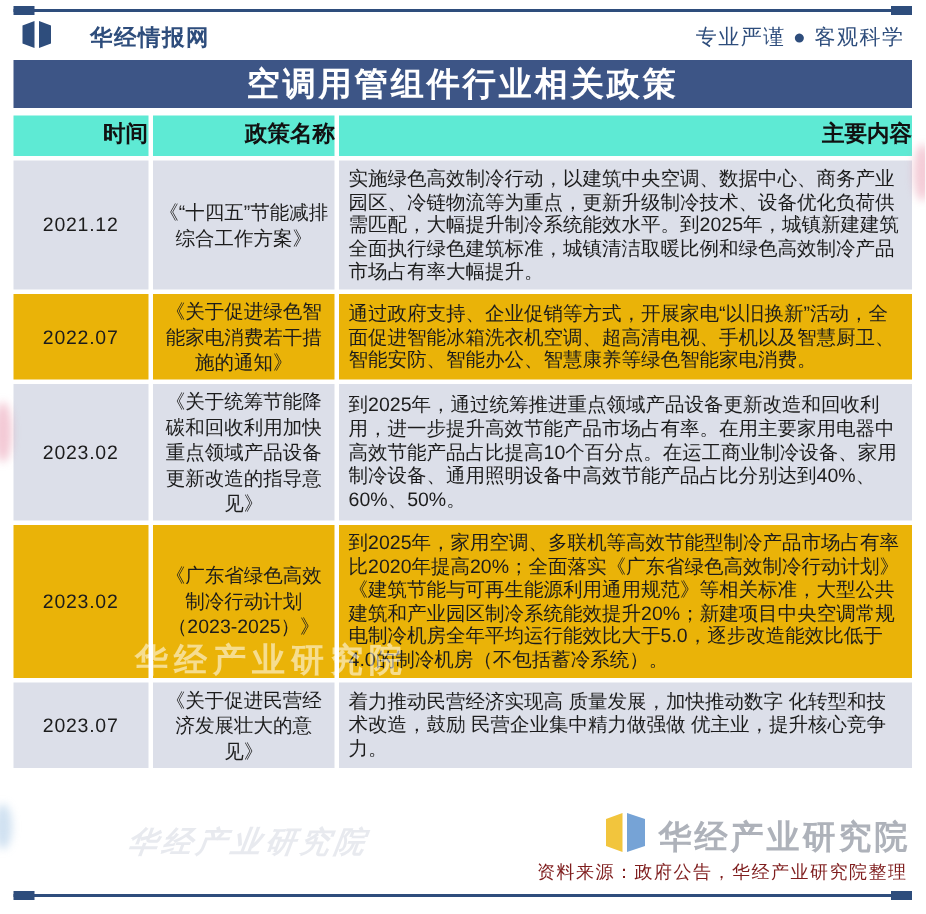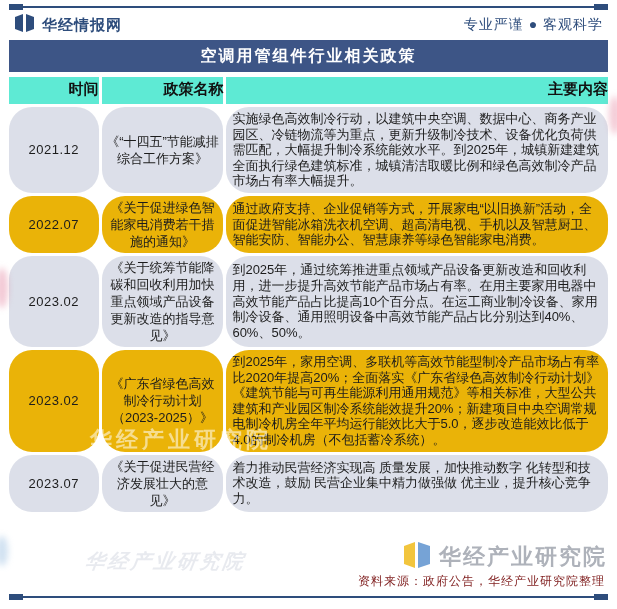--- a/index.html
+++ b/index.html
@@ -11,38 +11,38 @@
   .hline { position:absolute; left:9px; right:9px; height:2px; background:#2e4d7c; }
   .hline::before, .hline::after { content:""; position:absolute; top:-2px; width:14px; height:6px; background:#2e4d7c; }
   .hline::before { left:0; }
   .hline::after { right:0; }
   .hline.top { top:6px; }
   .hline.bottom { top:596px; }
 
   
   .brand-row { position:absolute; top:13px; left:14px; right:14px; height:24px;
                display:flex; align-items:center; justify-content:space-between; }
-  .brand-left { display:flex; align-items:center; gap:7px; }
+  .brand-left { display:flex; align-items:center; gap:25px; }
   .brand-name { font-size:15px; font-weight:bold; color:#2e4d7c; letter-spacing:1px; }
   .tagline { font-size:14px; font-weight:normal; color:#2e4d7c; letter-spacing:1px; }
 
   
   .title-bar { position:absolute; top:40px; left:9px; right:9px; height:32px;
                background:#3d5586; color:#ffffff; display:flex; align-items:center; justify-content:center;
-               font-size:16px; font-weight:bold; letter-spacing:2px; }
+               font-size:22px; font-weight:bold; letter-spacing:2px; }
 
   
   .policy-table { position:absolute; top:74px; left:6px; width:605px;
                   border-collapse:separate; border-spacing:3px; table-layout:fixed; }
   .policy-table col.c-time { width:89px; }
   .policy-table col.c-name { width:121px; }
   .policy-table col.c-content { width:379px; }
   .policy-table th { background:#5eead4; color:#111111; font-size:15px; font-weight:bold;
                      text-align:right; padding:3px 0 5px 0; }
-  .policy-table td { font-size:13px; color:#1c1c1c; vertical-align:middle;border-radius:23px; }
+  .policy-table td { font-size:13px; color:#1c1c1c; vertical-align:middle; }
   .policy-table td.time { text-align:center; letter-spacing:0.5px; }
   .policy-table td.name { text-align:center; line-height:17px; padding:3px 4px; }
   .policy-table td.content { text-align:left; line-height:15.6px; padding:4px 6px; }
   tr.dark td { background:#dcdfe9; }
   tr.light td { background:#eab308; }
 
   
   .footer-brand { position:absolute; top:541px; right:10px; display:flex; align-items:center; gap:6px; }
   .footer-brand .wm-text { font-size:22px; font-weight:bold; color:#aeb2ba; letter-spacing:2px; }
   .source-line { position:absolute; top:573px; right:12px; font-size:12px; color:#7f1d1d; letter-spacing:1px; }

